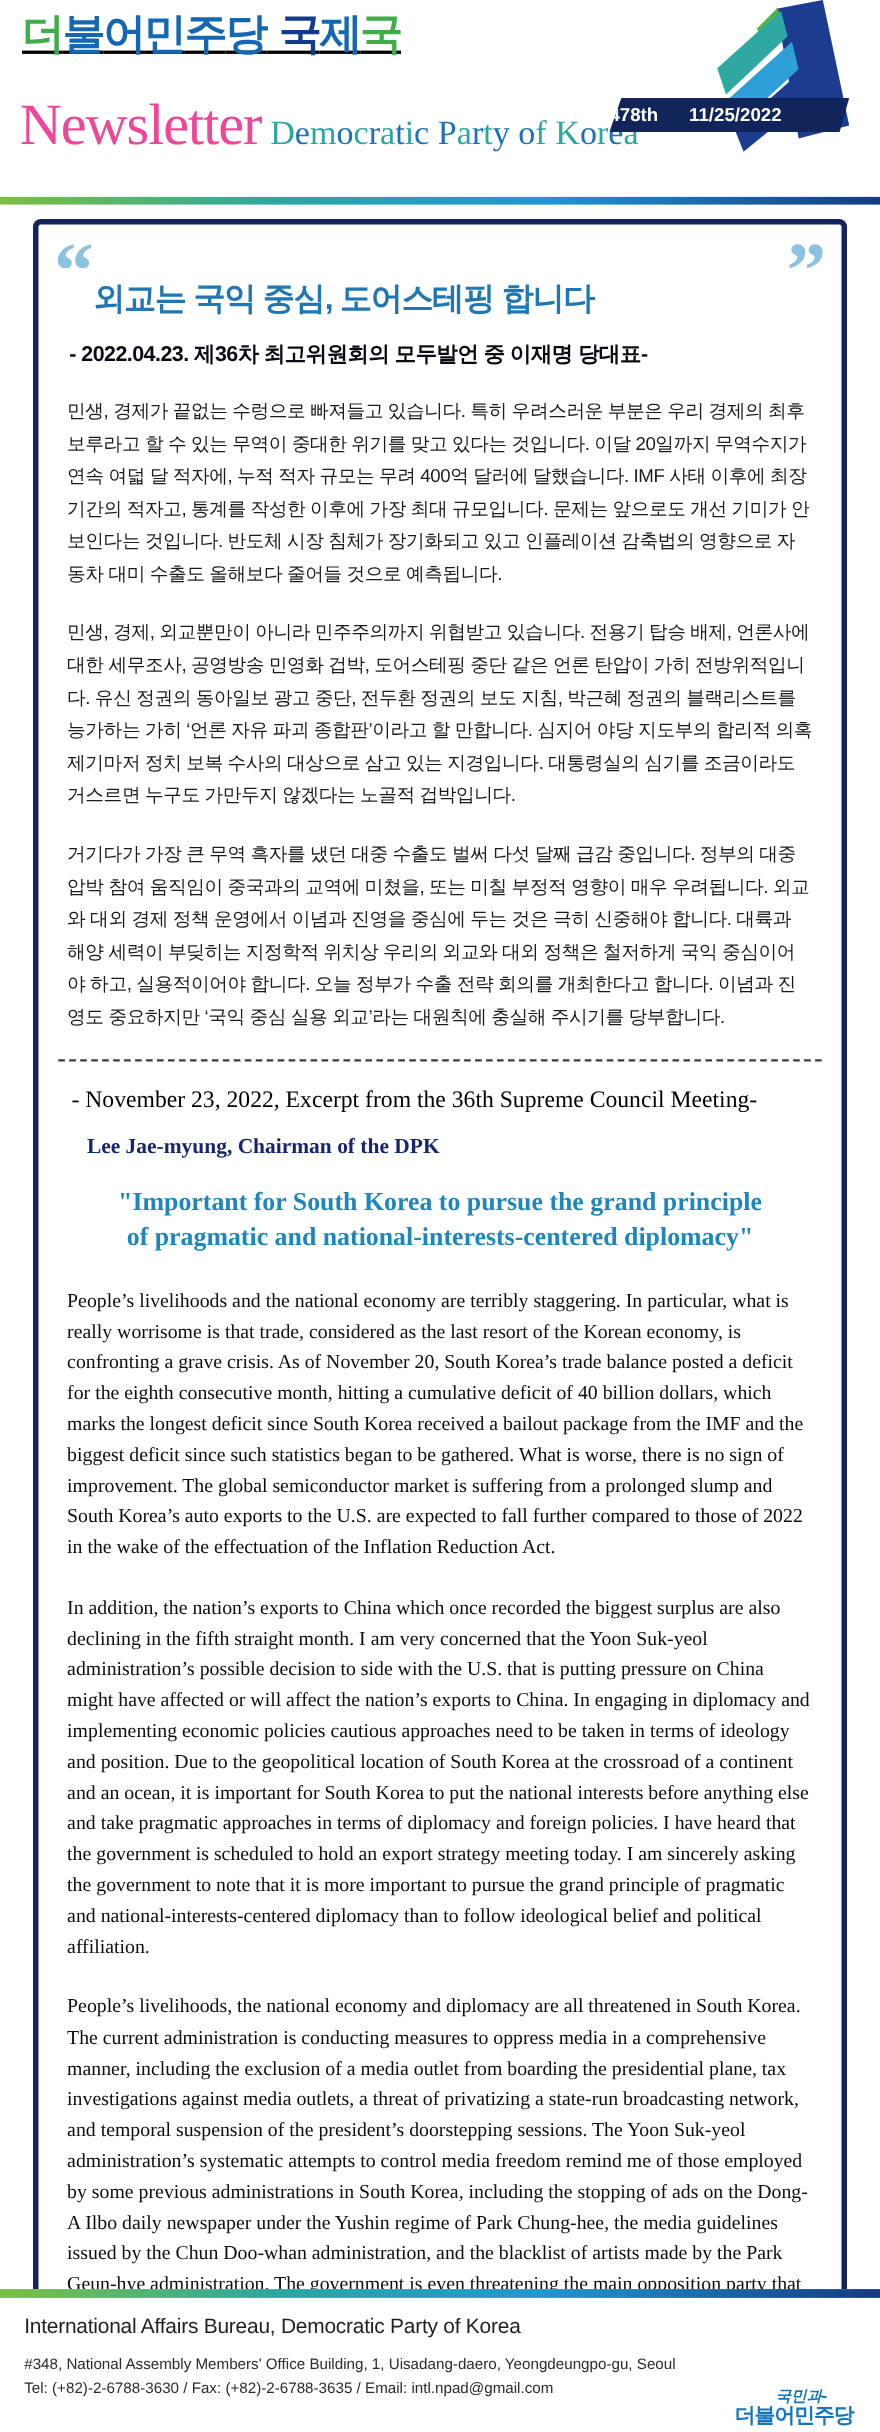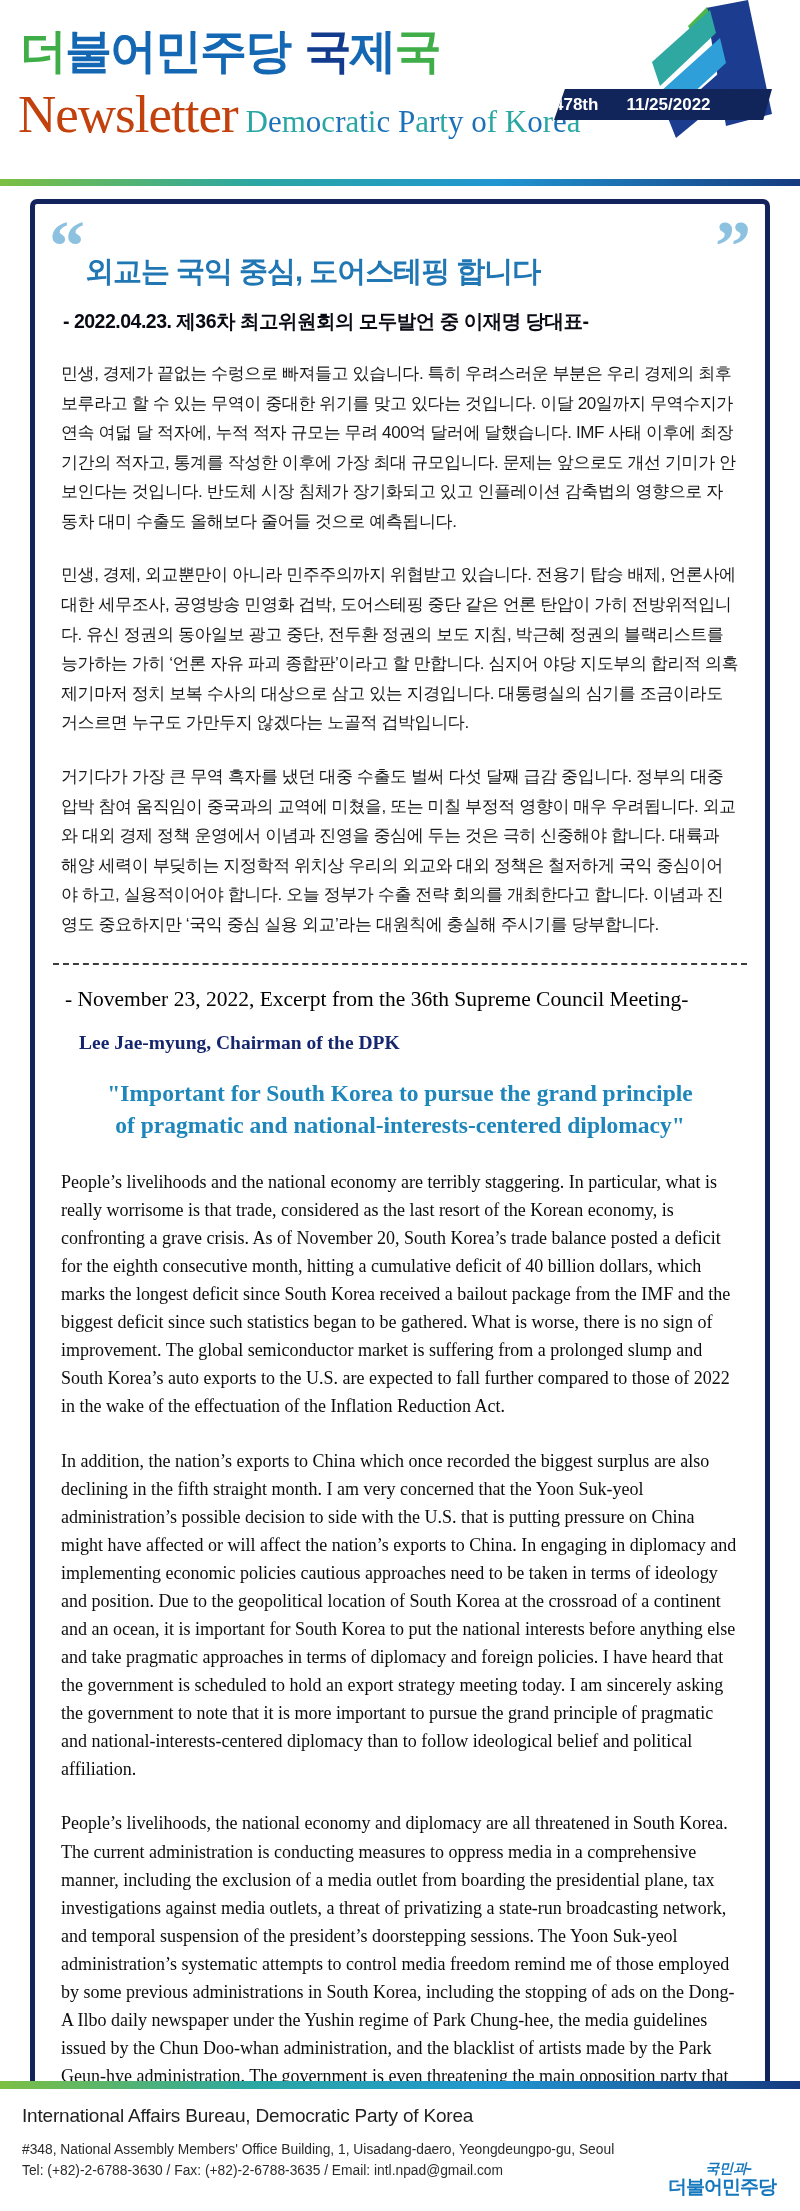--- a/index.html
+++ b/index.html
@@ -3,26 +3,26 @@
 <meta charset="utf-8">
 <style>
   html,body{margin:0;padding:0;}
   body{
     width:800px;height:2211px;position:relative;overflow:hidden;
     background:#ffffff;font-family:"Liberation Sans",sans-serif;
   }
   
   .header{position:relative;height:186px;background:#fff;}
   .logo-kr{
-    position:absolute;left:20px;top:20px;
-    font-size:47px;font-weight:800;letter-spacing:-2px;
-    font-family:"DejaVu Sans",sans-serif;white-space:nowrap;
+    position:absolute;left:20px;top:4px;
+    font-size:39px;font-weight:800;letter-spacing:-2px;
+    font-family:"DejaVu Sans",sans-serif;white-space:nowrap;text-decoration:underline;
   }
   .news-row{position:absolute;left:18px;top:84px;font-family:"Liberation Serif",serif;white-space:nowrap;}
-  .news-title{font-size:53px;color:#c2410c;letter-spacing:-1px;}
+  .news-title{font-size:53px;color:#ec4899;letter-spacing:-1px;}
   .news-sub{font-size:31px;margin-left:8px;letter-spacing:0;}
   .flag-wrap{position:absolute;top:0;right:6px;width:240px;height:140px;}
   .issue-badge{
     position:absolute;top:89px;right:28px;width:218px;height:31px;
     background:#12255A;color:#ffffff;display:flex;align-items:center;
     gap:28px;font-size:17px;font-weight:600;
     clip-path:polygon(5% 0,100% 0,96% 100%,0 100%);
   }
   .grad-bar{
     position:absolute;left:0;bottom:0;width:100%;height:7px;
@@ -48,21 +48,21 @@
   }
   .e-paras p{margin:26px 0 0;font-family:"Liberation Serif",serif;font-size:18px;line-height:1.56;color:#0C0C0C;}
   
   .footer{position:absolute;left:0;bottom:0;width:100%;height:130px;background:#fff;}
   .footer-bar{
     position:absolute;top:0;left:0;width:100%;height:8px;
     background:linear-gradient(90deg,#7CBF43 0%,#2AA7A3 32%,#2196D1 62%,#153A80 100%);
   }
   .footer-bureau{margin:24px 0 0 22px;font-size:19px;color:#1f1f1f;letter-spacing:-0.2px;}
   .footer-address{margin:12px 0 0 22px;font-size:13.8px;line-height:1.55;color:#2b2b2b;}
-  .footer-logo{position:absolute;right:24px;bottom:14px;text-align:right;color:#1577BD;line-height:1.1;}
+  .footer-logo{position:absolute;right:24px;bottom:4px;text-align:right;color:#1577BD;line-height:1.1;}
   .footer-logo .slogan{display:block;font-style:italic;font-weight:700;font-size:14px;margin-right:24px;}
   .footer-logo .wordmark{display:block;font-size:19px;font-weight:800;letter-spacing:-1px;font-family:"DejaVu Sans",sans-serif;}
 </style>
 </head>
 <body>
 
 <div class="header">
   <div class="logo-kr"><span style="color: rgb(63, 174, 73);">더</span><span style="color: rgb(20, 103, 179);">불</span><span style="color: rgb(20, 103, 179);">어</span><span style="color: rgb(20, 103, 179);">민</span><span style="color: rgb(20, 103, 179);">주</span><span style="color: rgb(20, 103, 179);">당</span><span style="color: rgb(20, 103, 179);"> </span><span style="color: rgb(18, 59, 142);">국</span><span style="color: rgb(20, 103, 179);">제</span><span style="color: rgb(63, 174, 73);">국</span></div>
 
   <div class="news-row">

